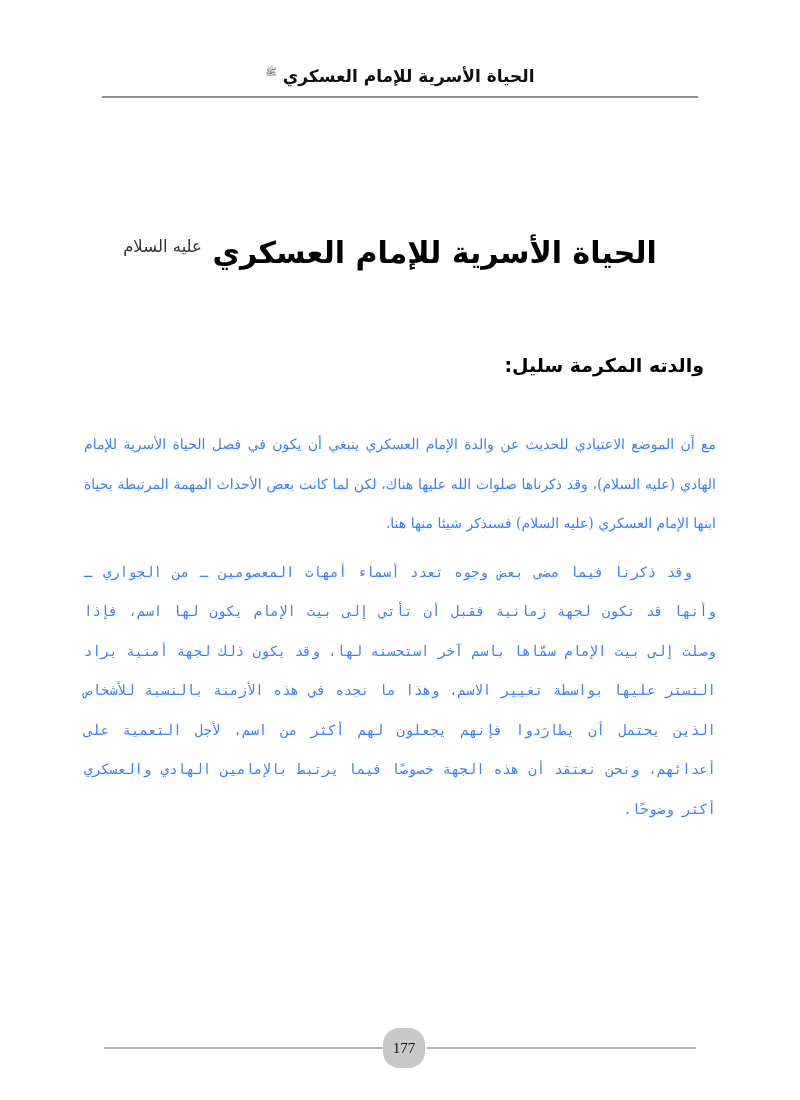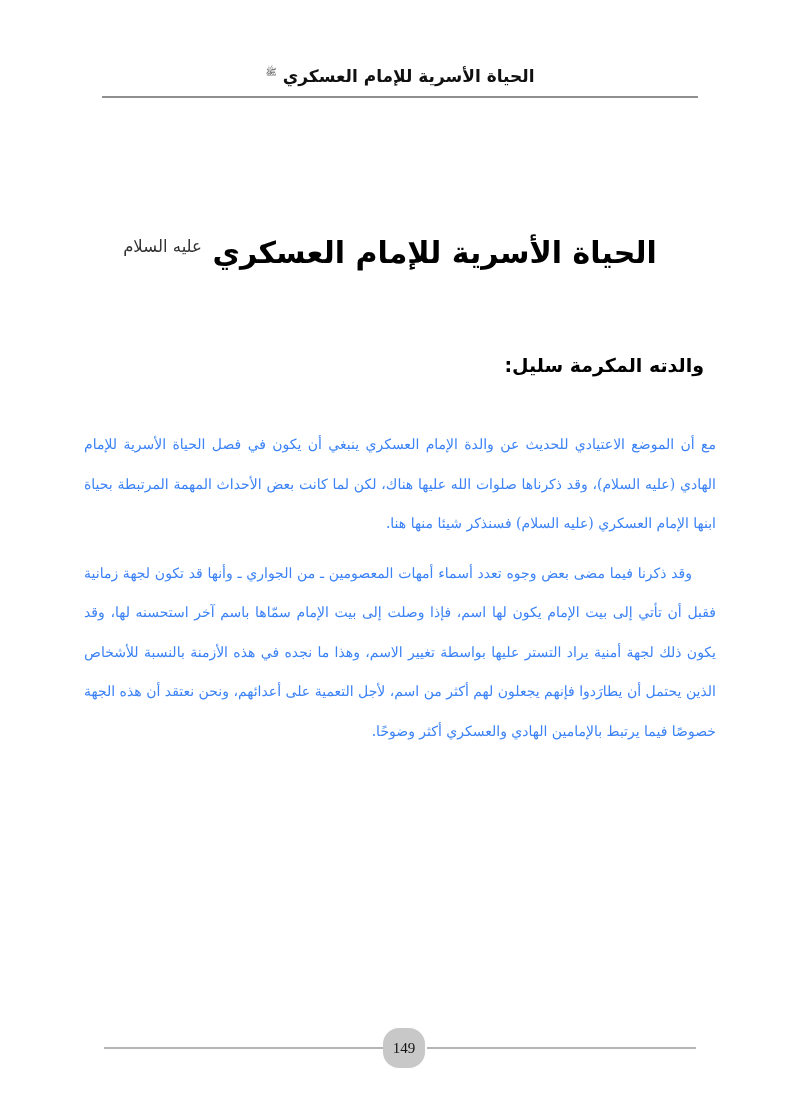--- a/index.html
+++ b/index.html
@@ -79,20 +79,21 @@
       line-height: 39.5px;
       color: #3b82f6;
       margin-top: 42px;
     }
     .body-text p {
       margin: 0 0 10px 0;
       text-indent: 0;
     }
     .body-text p.indented {
       text-indent: 24px;
+      font-family: Liberation Mono, monospace;
     }
     .footer-rule {
       position: absolute;
       top: 1047px;
       height: 2px;
       background: #b5b5b5;
     }
     .footer-rule.left { left: 104px; width: 279px; }
     .footer-rule.right { left: 427px; width: 269px; }
     .page-number {
@@ -127,15 +128,15 @@
 
 <h2 class="section-heading" style="margin:12px;">والدته المكرمة سليل:</h2>
 
 <div class="body-text">
   <p>مع أن الموضع الاعتيادي للحديث عن والدة الإمام العسكري ينبغي أن يكون في فصل الحياة الأسرية للإمام الهادي (عليه السلام)، وقد ذكرناها صلوات الله عليها هناك، لكن لما كانت بعض الأحداث المهمة المرتبطة بحياة ابنها الإمام العسكري (عليه السلام) فسنذكر شيئا منها هنا.</p>
   <p class="indented">وقد ذكرنا فيما مضى بعض وجوه تعدد أسماء أمهات المعصومين ـ من الجواري ـ وأنها قد تكون لجهة زمانية فقبل أن تأتي إلى بيت الإمام يكون لها اسم، فإذا وصلت إلى بيت الإمام سمّاها باسم آخر استحسنه لها، وقد يكون ذلك لجهة أمنية يراد التستر عليها بواسطة تغيير الاسم، وهذا ما نجده في هذه الأزمنة بالنسبة للأشخاص الذين يحتمل أن يطارَدوا فإنهم يجعلون لهم أكثر من اسم، لأجل التعمية على أعدائهم، ونحن نعتقد أن هذه الجهة خصوصًا فيما يرتبط بالإمامين الهادي والعسكري أكثر وضوحًا.</p>
 </div>
 
 <div class="footer-rule left"></div>
 <div class="page-number">
-  <span>149</span>
+  <span>177</span>
 </div>
 <div class="footer-rule right"></div>
 
 </body></html>

